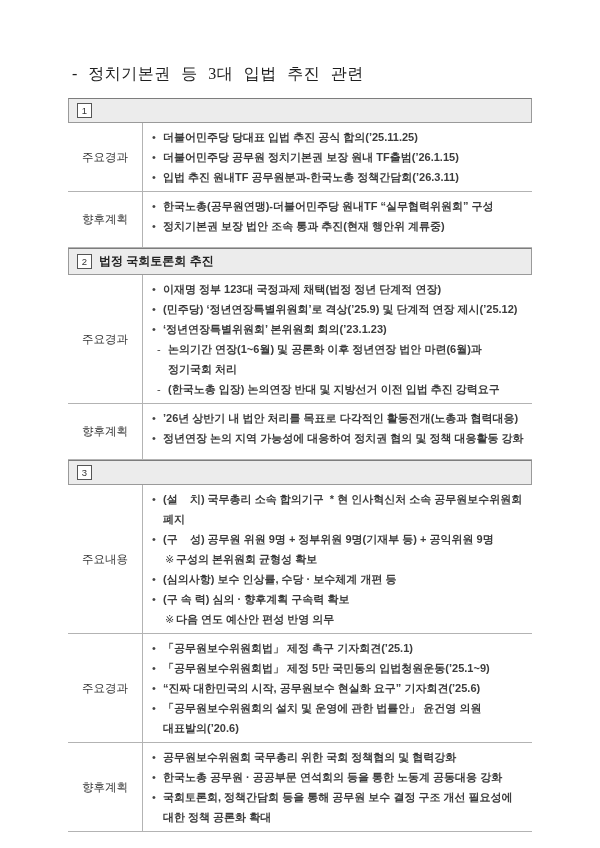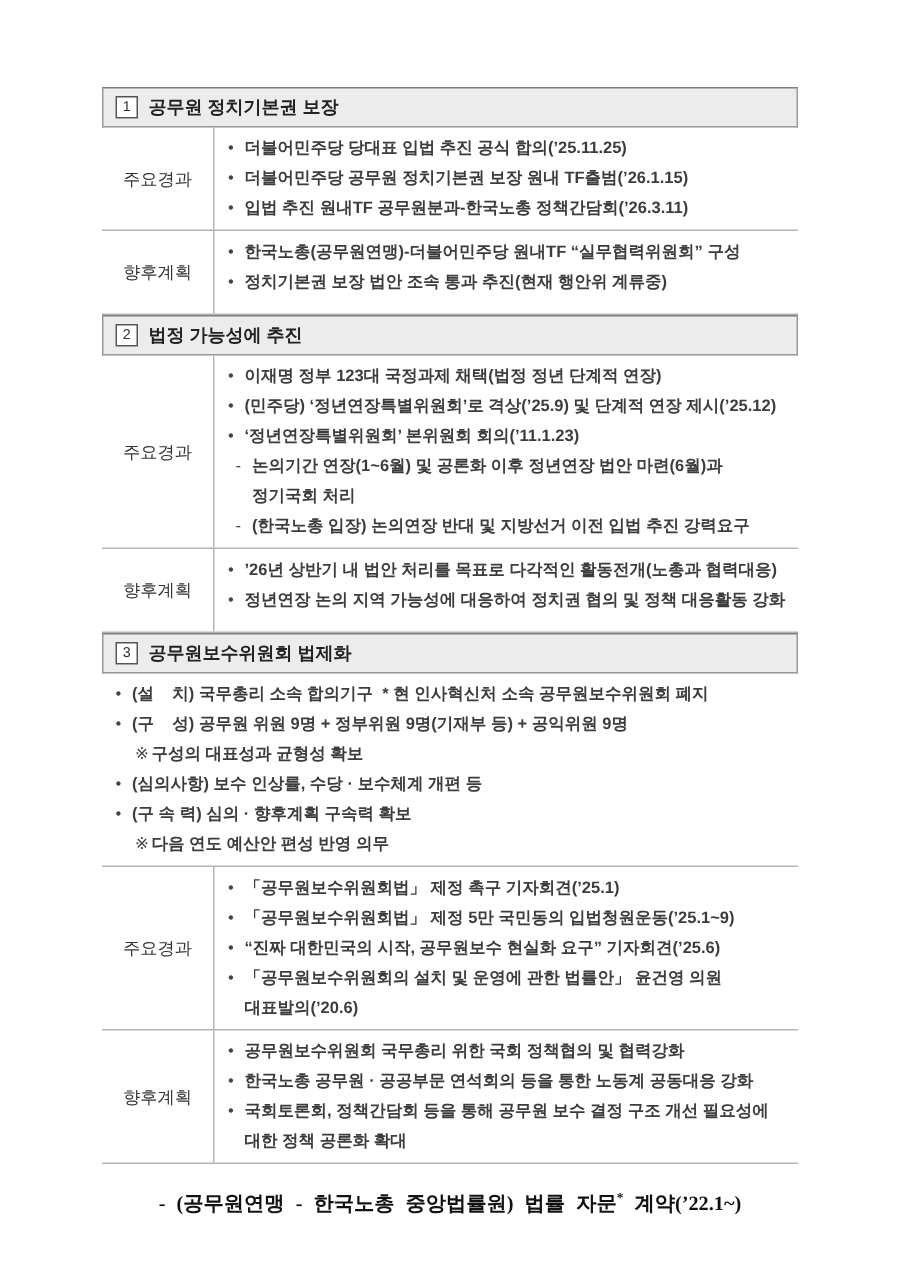--- a/index.html
+++ b/index.html
@@ -54,27 +54,27 @@
     word-spacing:4px;text-align:center;
     margin-top:17px;
   }
   .footer-headline sup{font-size:9px;}
 </style>
 </head>
 <body>
 
 <div class="page">
 
+  <div class="doc-title">- 정치기본권 등 3대 입법 추진 관련</div>
 
   <div class="tables">
 
     <div class="sec">
       <div class="sec-header">
         <span class="numbox">1</span>
-        <span class="sec-title">공무원 정치기본권 보장</span>
       </div>
       <div class="row">
         <div class="row-label">주요경과</div>
         <div class="row-content">
           <div class="item">
               <span class="m">•</span>
               <span class="t">더불어민주당 당대표 입법 추진 공식 합의(’25.11.25)</span>
             </div>
           <div class="item">
               <span class="m">•</span>
@@ -97,36 +97,36 @@
               <span class="m">•</span>
               <span class="t">정치기본권 보장 법안 조속 통과 추진(현재 행안위 계류중)</span>
             </div>
         </div>
       </div>
     </div>
 
     <div class="sec">
       <div class="sec-header">
         <span class="numbox">2</span>
-        <span class="sec-title">법정 가능성에 추진</span>
+        <span class="sec-title">법정 국회토론회 추진</span>
       </div>
       <div class="row">
         <div class="row-label">주요경과</div>
         <div class="row-content">
           <div class="item">
               <span class="m">•</span>
               <span class="t">이재명 정부 123대 국정과제 채택(법정 정년 단계적 연장)</span>
             </div>
           <div class="item">
               <span class="m">•</span>
               <span class="t">(민주당) ‘정년연장특별위원회’로 격상(’25.9) 및 단계적 연장 제시(’25.12)</span>
             </div>
           <div class="item">
               <span class="m">•</span>
-              <span class="t">‘정년연장특별위원회’ 본위원회 회의(’11.1.23)</span>
+              <span class="t">‘정년연장특별위원회’ 본위원회 회의(’23.1.23)</span>
             </div>
           <div class="item lv2">
               <span class="m">-</span>
               <span class="t">논의기간 연장(1~6월) 및 공론화 이후 정년연장 법안 마련(6월)과 정기국회 처리</span>
             </div>
           <div class="item lv2">
               <span class="m">-</span>
               <span class="t">(한국노총 입장) 논의연장 반대 및 지방선거 이전 입법 추진 강력요구</span>
             </div>
         </div>
@@ -142,35 +142,35 @@
               <span class="m">•</span>
               <span class="t">정년연장 논의 지역 가능성에 대응하여 정치권 협의 및 정책 대응활동 강화</span>
             </div>
         </div>
       </div>
     </div>
 
     <div class="sec">
       <div class="sec-header">
         <span class="numbox">3</span>
-        <span class="sec-title">공무원보수위원회 법제화</span>
-      </div>
-      <div class="row">
+      </div>
+      <div class="row">
+        <div class="row-label">주요내용</div>
         <div class="row-content">
           <div class="item">
               <span class="m">•</span>
               <span class="t">(설&nbsp;&nbsp;&nbsp;&nbsp;치) 국무총리 소속 합의기구&nbsp;&nbsp;* 현 인사혁신처 소속 공무원보수위원회 폐지</span>
             </div>
           <div class="item">
               <span class="m">•</span>
               <span class="t">(구&nbsp;&nbsp;&nbsp;&nbsp;성) 공무원 위원 9명 + 정부위원 9명(기재부 등) + 공익위원 9명</span>
             </div>
           <div class="item note">
               <span class="m">※</span>
-              <span class="t">구성의 대표성과 균형성 확보</span>
+              <span class="t">구성의 본위원회 균형성 확보</span>
             </div>
           <div class="item">
               <span class="m">•</span>
               <span class="t">(심의사항) 보수 인상률, 수당 · 보수체계 개편 등</span>
             </div>
           <div class="item">
               <span class="m">•</span>
               <span class="t">(구 속 력) 심의 · 향후계획 구속력 확보</span>
             </div>
           <div class="item note">

